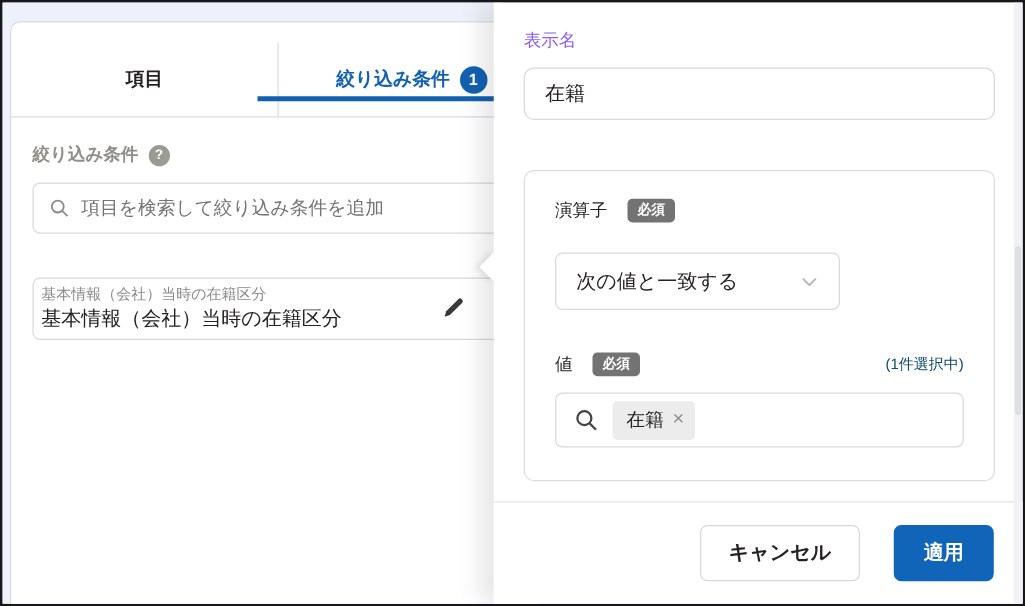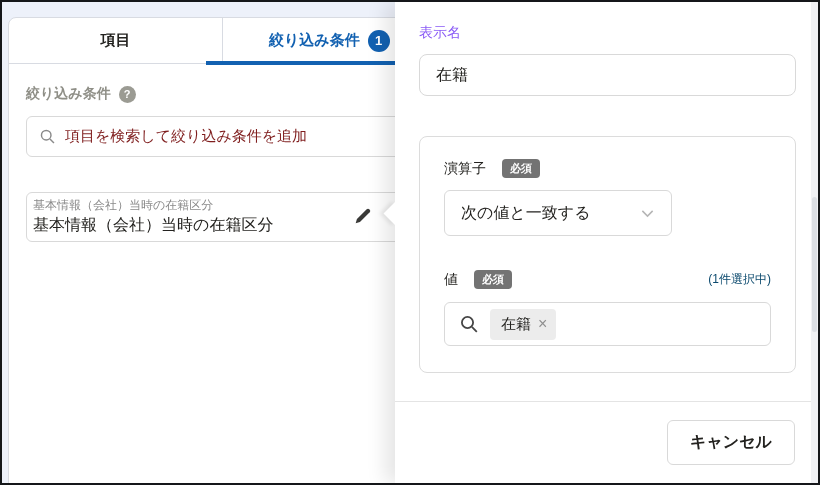--- a/index.html
+++ b/index.html
@@ -7,37 +7,37 @@
   body { font-family:"Liberation Sans","DejaVu Sans",sans-serif; color:#23221f; }
 
   .screen{ position:relative; width:820px; height:485px; border:2px solid #15171a;
            background:#fff; overflow:hidden; }
 
   
   .left-region{ position:absolute; left:0; top:0; width:400px; height:100%;
                 background:#edf1fa; }
   .left-card{ position:absolute; left:6px; top:15px; right:-30px; bottom:-6px;
               background:#fff; border:1px solid #d8dbe2; border-top-left-radius:8px; }
-  .tabbar{ position:relative; display:flex; height:46px; border-bottom:1px solid #d8dbe2; }
+  .tabbar{ position:relative; display:flex; height:60px; border-bottom:1px solid #d8dbe2;margin-top:16px; }
   .tab{ display:flex; align-items:center; font-weight:bold; font-size:15px; cursor:pointer; }
   .tab-items{ width:214px; justify-content:center; border-right:1px solid #d8dbe2; color:#23221f; }
   .tab-filter{ flex:1; padding-left:46px; gap:8px; color:#1261b1; }
   .tab-underline{ position:absolute; left:197px; right:0; top:43px; height:4px; background:#1261b1; }
   .tab-badge{ display:flex; align-items:center; justify-content:center; width:22px; height:22px;
               border-radius:50%; background:#1261b1; color:#fff; font-size:13px; font-weight:bold; }
 
   .left-content{ padding-left:17px; }
   .section-header{ display:flex; align-items:center; gap:8px; margin-top:21px;
                    font-size:14px; font-weight:bold; color:#8f8f87; }
   .help-icon{ display:flex; align-items:center; justify-content:center; width:17px; height:17px;
               border-radius:50%; background:#9b9b93; color:#fff; font-size:11px; font-weight:bold; }
 
   .search-box{ display:flex; align-items:center; gap:9px; margin-top:13px; width:392px; height:41px;
                border:1px solid #d9d9d9; border-radius:6px; padding:0 12px;
-               color:#7f1d1d; font-size:15px; background:#fff; }
+               color:#737373; font-size:15px; background:#fff; }
 
   .condition-card{ position:relative; margin-top:35px; width:392px; height:50px;
                    border:1px solid #d9d9d9; border-radius:6px; padding:5px 6px; background:#fff; }
   .cond-label{ font-size:12px; color:#8a8a8a; line-height:1.3; }
   .cond-name{ font-size:16px; color:#23221f; margin-top:1px; }
   .pencil-btn{ position:absolute; right:44px; top:13px; width:20px; height:20px; cursor:pointer; }
 
   
   .dialog{ position:absolute; left:393px; top:0; width:427px; height:100%; background:#fff;
            box-shadow:-10px 0 18px rgba(0,0,0,0.10); padding:22px 26px 0 24px; z-index:5; }
@@ -47,21 +47,21 @@
   .name-input{ display:flex; align-items:center; margin-top:12px; width:377px; height:42px;
                border:1px solid #d9d9d9; border-radius:8px; padding:0 16px; font-size:16px;
                background:#fff; }
 
   .cond-settings{ margin-top:40px; width:377px; border:1px solid #dcdcdc; border-radius:8px;
                   padding:22px 24px 26px; }
   .label-row{ display:flex; align-items:center; gap:16px; font-size:14px; }
   .required-badge{ background:#737373; color:#fff; font-size:11px; font-weight:bold;
                    padding:3px 8px; border-radius:4px; line-height:1.2; }
   .selection-count{ margin-left:auto; color:#0c4a6e; font-size:12px; font-weight:normal; }
-  .select-box{ display:flex; align-items:center; justify-content:space-between; margin-top:12px;
+  .select-box{ display:flex; align-items:center; justify-content:space-between; margin-top:24px;
                width:228px; height:46px; border:1px solid #d9d9d9; border-radius:6px;
                padding:0 16px; font-size:16px; background:#fff; cursor:pointer; }
   .row-gap{ margin-top:34px; }
   .value-box{ display:flex; align-items:center; gap:11px; margin-top:13px; height:44px;
               border:1px solid #d9d9d9; border-radius:6px; padding:0 14px; background:#fff; }
   .chip{ display:flex; align-items:center; gap:7px; background:#ececec; border-radius:4px;
          padding:6px 9px 6px 11px; font-size:15px; color:#23221f; }
   .chip-x{ color:#8f8f8f; font-size:16px; cursor:pointer; line-height:1; }
 
   .dialog-footer{ position:absolute; left:0; right:0; bottom:0; height:82px;
@@ -162,20 +162,21 @@
         </span>
         <span class="chip">
           <span>在籍</span>
           <span class="chip-x">×</span>
         </span>
       </div>
     </div>
 
     <div class="dialog-footer">
       <button class="btn btn-cancel">キャンセル</button>
+      <button class="btn btn-apply">適用</button>
     </div>
   </div>
 
   <div class="scrollbar">
     <div class="scroll-thumb"></div>
   </div>
 
 </div>
 
 </body></html>

